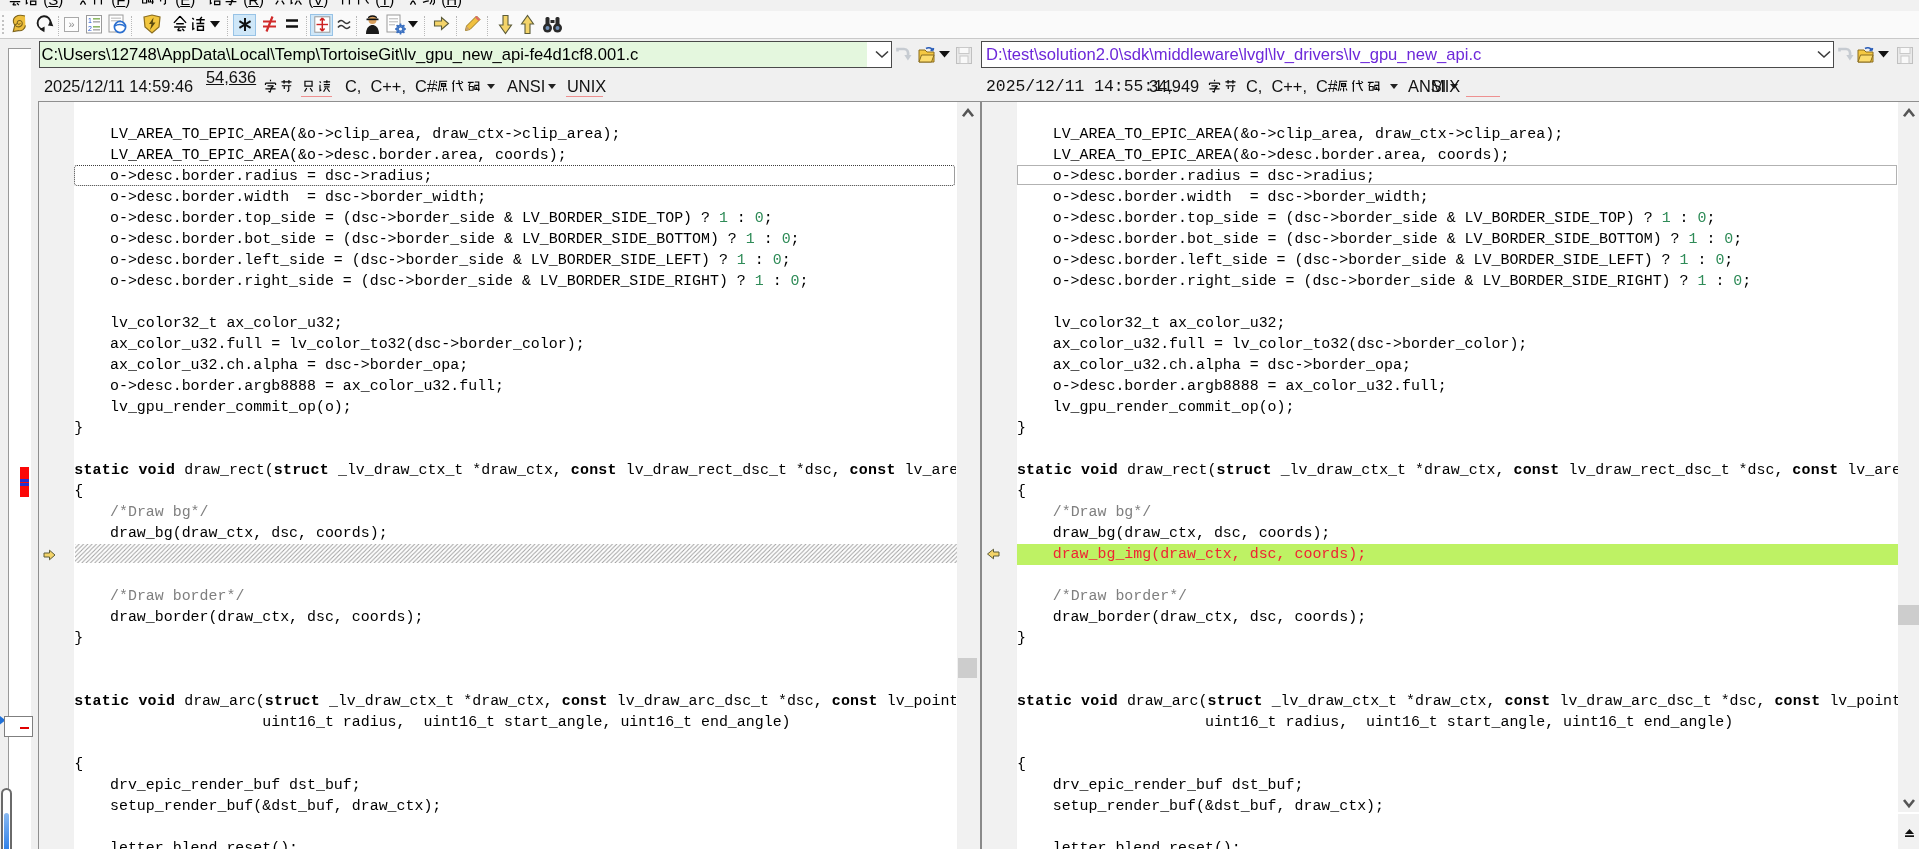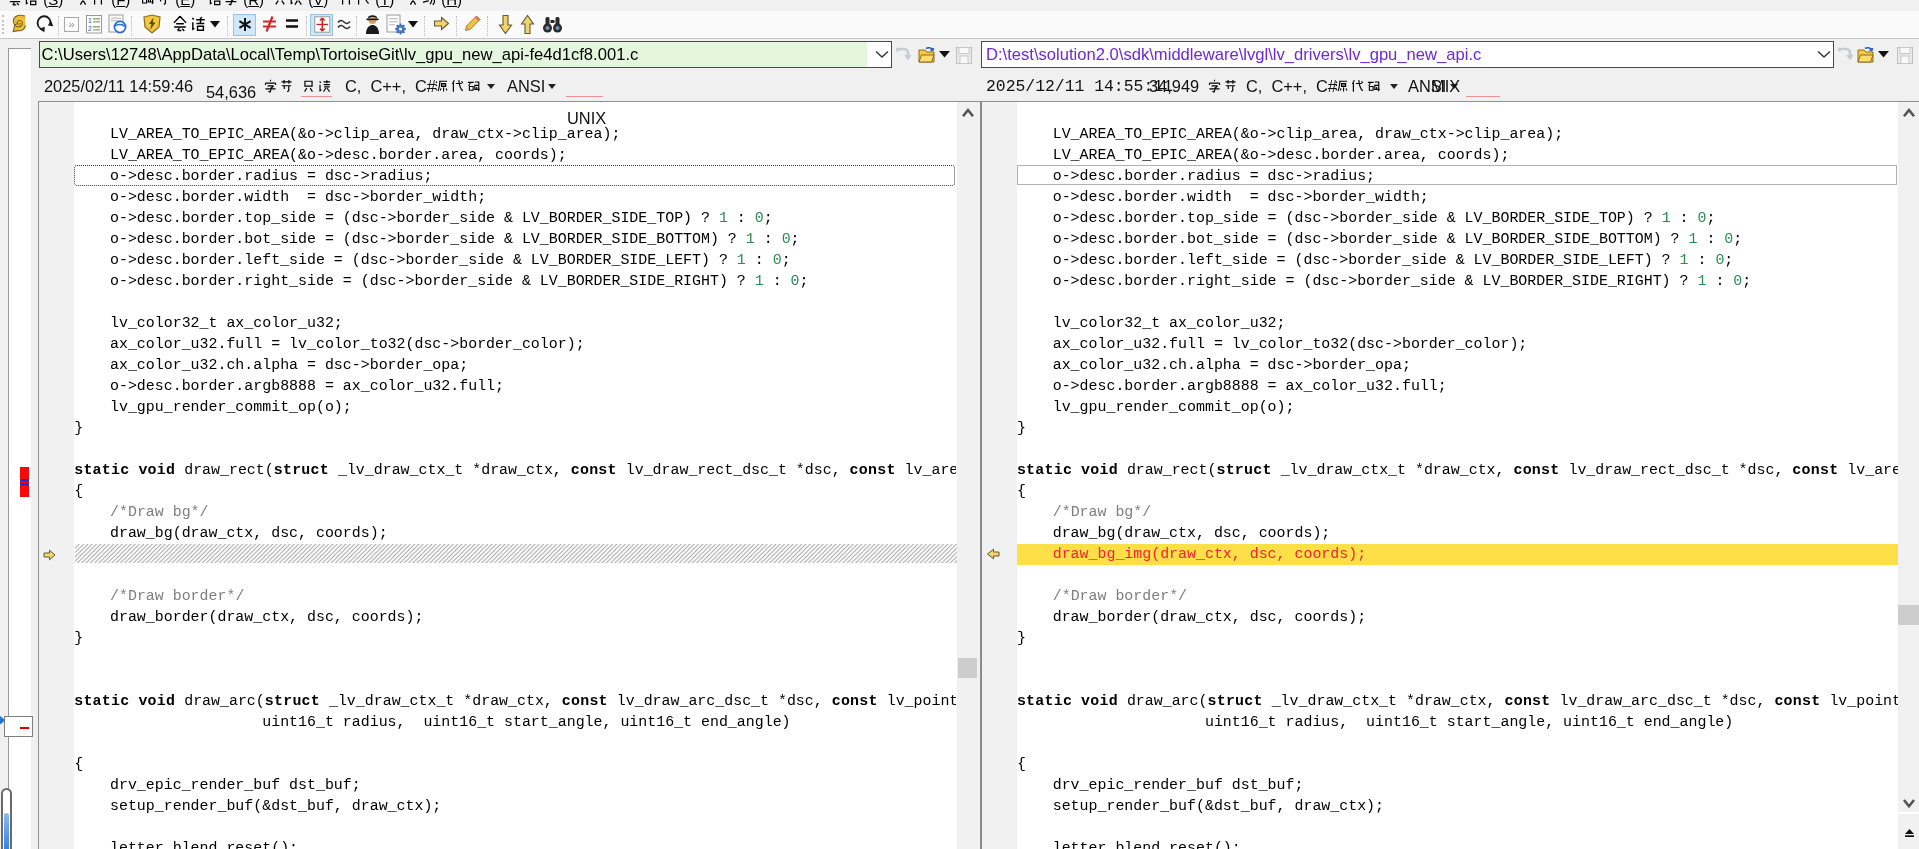--- a/index.html
+++ b/index.html
@@ -303,21 +303,21 @@
 <div>    ax_color_u32.full = lv_color_to32(dsc-&gt;border_color);</div>
 <div>    ax_color_u32.ch.alpha = dsc-&gt;border_opa;</div>
 <div>    o-&gt;desc.border.argb8888 = ax_color_u32.full;</div>
 <div>    lv_gpu_render_commit_op(o);</div>
 <div>}</div>
 <div> </div>
 <div><b>static</b> <b>void</b> draw_rect(<b>struct</b> _lv_draw_ctx_t *draw_ctx, <b>const</b> lv_draw_rect_dsc_t *dsc, <b>const</b> lv_area</div>
 <div>{</div>
 <div>    <span class="cmt">/*Draw bg*/</span></div>
 <div>    draw_bg(draw_ctx, dsc, coords);</div>
-<div style="color:#ef2533;background:#fde047;margin-left:-5px;padding-left:5px;">    draw_bg_img(draw_ctx, dsc, coords);</div>
+<div style="color:#ef2533;background:#bef264;margin-left:-5px;padding-left:5px;">    draw_bg_img(draw_ctx, dsc, coords);</div>
 <div> </div>
 <div>    <span class="cmt">/*Draw border*/</span></div>
 <div>    draw_border(draw_ctx, dsc, coords);</div>
 <div>}</div>
 <div> </div>
 <div> </div>
 <div><b>static</b> <b>void</b> draw_arc(<b>struct</b> _lv_draw_ctx_t *draw_ctx, <b>const</b> lv_draw_arc_dsc_t *dsc, <b>const</b> lv_point_t</div>
 <div>                     uint16_t radius,  uint16_t start_angle, uint16_t end_angle)</div>
 <div> </div>
 <div>{</div>
@@ -417,22 +417,22 @@
 </svg>
 <svg class="abs" style="left:1877.5px;top:51px;" width="12" height="7">
     <polygon points="0,0 11,0 5.5,6.5" fill="#111"></polygon>
   </svg>
 <svg class="abs" style="left:1896.5px;top:46.5px;" width="16" height="17">
     <rect x="0.5" y="0.5" width="15" height="16" fill="#e9e9e9" stroke="#c0c0c0"></rect>
     <rect x="3" y="0.5" width="10" height="6" fill="#f9f9f9" stroke="#c9c9c9"></rect>
     <rect x="4" y="9" width="8" height="7.5" fill="#f9f9f9" stroke="#c9c9c9"></rect>
   </svg>
 
-<div class="abs uit" style="left:44px;top:77px;white-space:pre;">2025/02/11 14:59:46</div>
-<div class="abs uit" style="left:206px;top:83px;">54,636</div>
+<div class="abs uit" style="left:44px;top:77px;white-space:pre;">2025/12/11 14:59:46</div>
+<div class="abs uit" style="left:206px;top:68px;text-decoration:underline;">54,636</div>
 <div class="abs uit" style="left:345px;top:77px;white-space:pre;">C<span style="letter-spacing:9px;">,</span>C++<span style="letter-spacing:9px;">,</span>C#</div>
 <svg class="cj abs" style="left:263px;top:79px" width="15" height="15" viewBox="0 0 16 16">
     <use href="#g-zi"></use>
   </svg>
 <svg class="cj abs" style="left:279px;top:79px" width="15" height="15" viewBox="0 0 16 16">
     <use href="#g-jie"></use>
   </svg>
 <svg class="cj abs" style="left:301px;top:79px" width="15" height="15" viewBox="0 0 16 16">
     <use href="#g-zhi"></use>
   </svg>
@@ -449,21 +449,21 @@
 <svg class="cj abs" style="left:466px;top:79px" width="15" height="15" viewBox="0 0 16 16">
     <use href="#g-ma"></use>
   </svg>
 <svg class="abs" style="left:487px;top:84px;" width="9" height="6">
     <polygon points="0,0 8,0 4,5" fill="#222"></polygon>
   </svg>
 <div class="abs uit" style="left:507px;top:77px;">ANSI</div>
 <svg class="abs" style="left:548px;top:84px;" width="9" height="6">
     <polygon points="0,0 8,0 4,5" fill="#222"></polygon>
   </svg>
-<div class="abs uit" style="left:567px;top:77px;margin-top:32px;">UNIX</div>
+<div class="abs uit" style="left:567px;top:77px;">UNIX</div>
 <div class="abs" style="left:566px;top:95.5px;width:37px;height:1.6px;background:#ee9090;"></div>
 
 <div class="abs uit" style="left:986px;top:77px;white-space:pre;font-family:Liberation Mono, monospace;">2025/12/11 14:55:11</div>
 <div class="abs uit" style="left:1149px;top:77px;">34,949</div>
 <svg class="cj abs" style="left:1207px;top:79px" width="15" height="15" viewBox="0 0 16 16">
     <use href="#g-zi"></use>
   </svg>
 <svg class="cj abs" style="left:1223px;top:79px" width="15" height="15" viewBox="0 0 16 16">
     <use href="#g-jie"></use>
   </svg>

